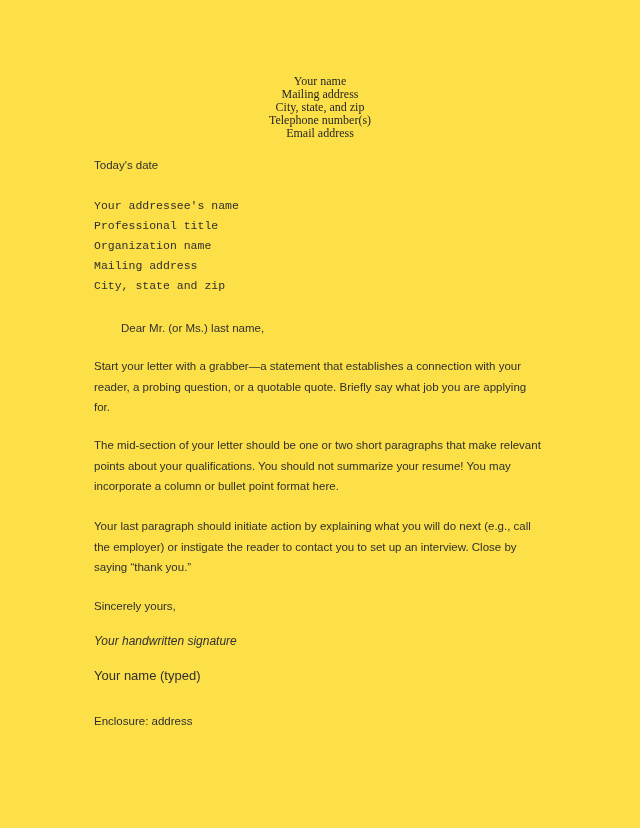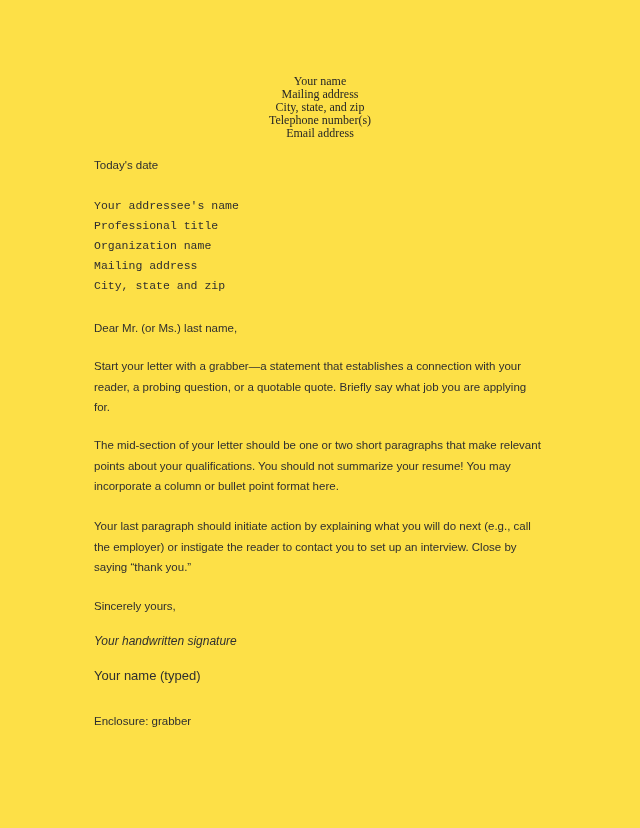--- a/index.html
+++ b/index.html
@@ -33,21 +33,21 @@
     left: 94px;
     font-family: "Liberation Sans", "DejaVu Sans", sans-serif;
     font-size: 11.5px;
     line-height: 20.5px;
     color: #2f2f2f;
     white-space: pre-line;
   }
   .addressee { line-height: 20px; }
   .date-line       { top: 155px; }
   .addressee       { top: 196px; font-family: Liberation Mono, monospace; }
-  .salutation      { top: 318px; }
+  .salutation      { top: 318px; margin-left: 27px; }
   .para-opening    { top: 356px; }
   .para-middle     { top: 435px; }
   .para-closing    { top: 516px; }
   .valediction     { top: 596px; }
   .signature {
     top: 631px;
     font-style: italic;
     font-size: 12px;
   }
   .typed-name {
@@ -88,15 +88,15 @@
   <div class="para para-closing">Your last paragraph should initiate action by explaining what you will do next (e.g., call
 the employer) or instigate the reader to contact you to set up an interview. Close by
 saying “thank you.”</div>
 
   <div class="body-line valediction">Sincerely yours,</div>
 
   <div class="body-line signature">Your handwritten signature</div>
 
   <div class="body-line typed-name">Your name (typed)</div>
 
-  <div class="body-line enclosure">Enclosure: grabber</div>
+  <div class="body-line enclosure">Enclosure: address</div>
 
 </div>
 
 </body></html>

